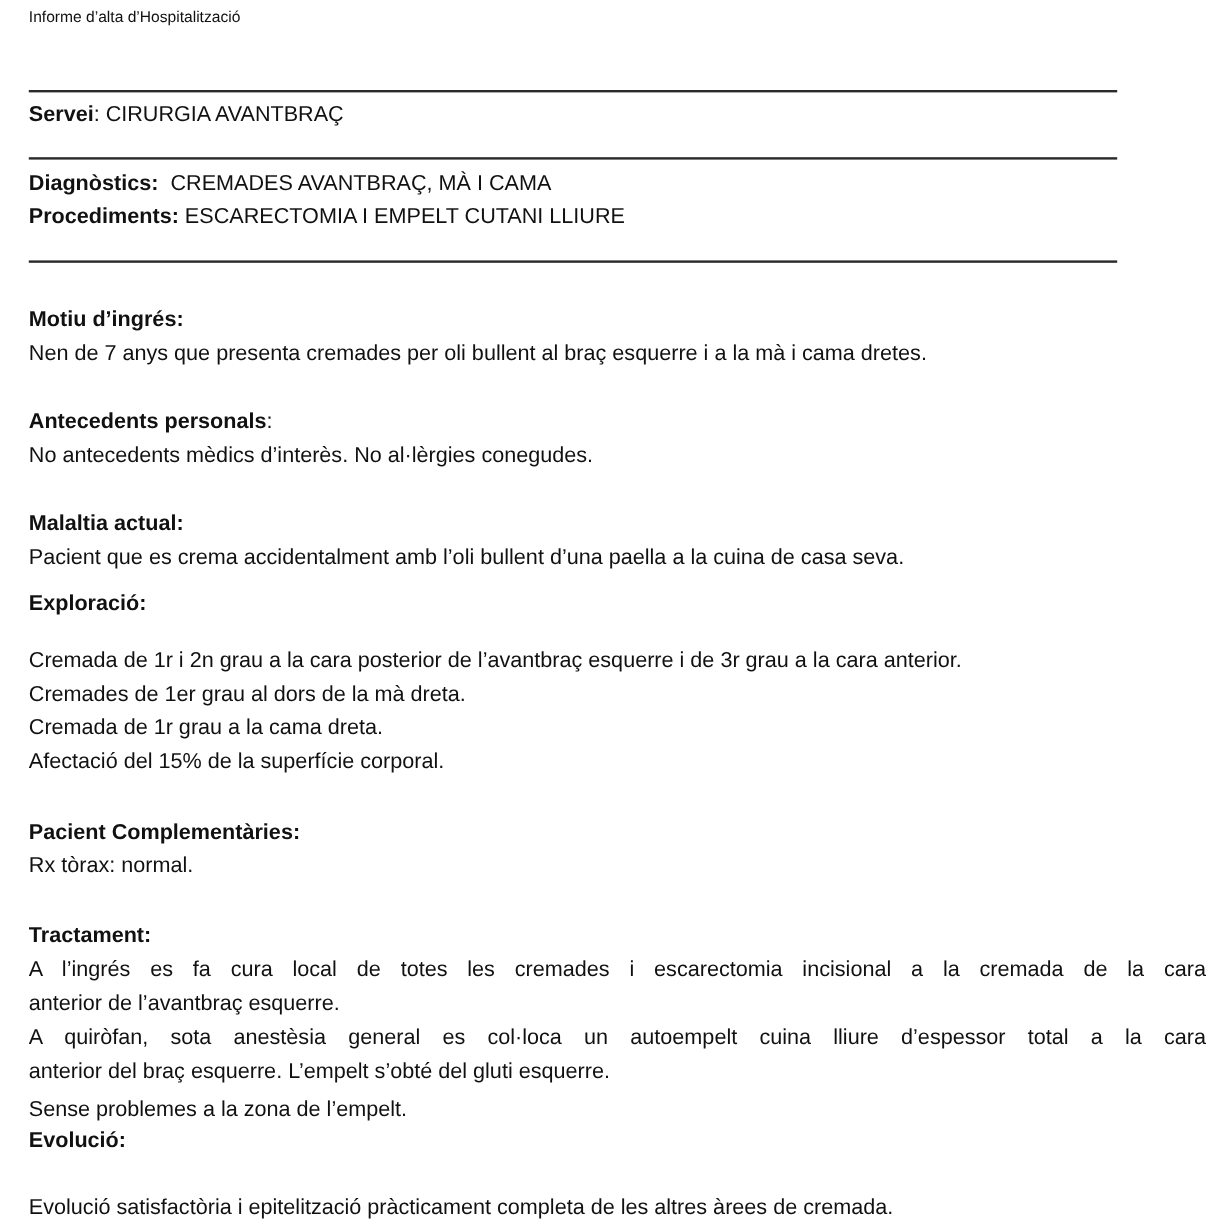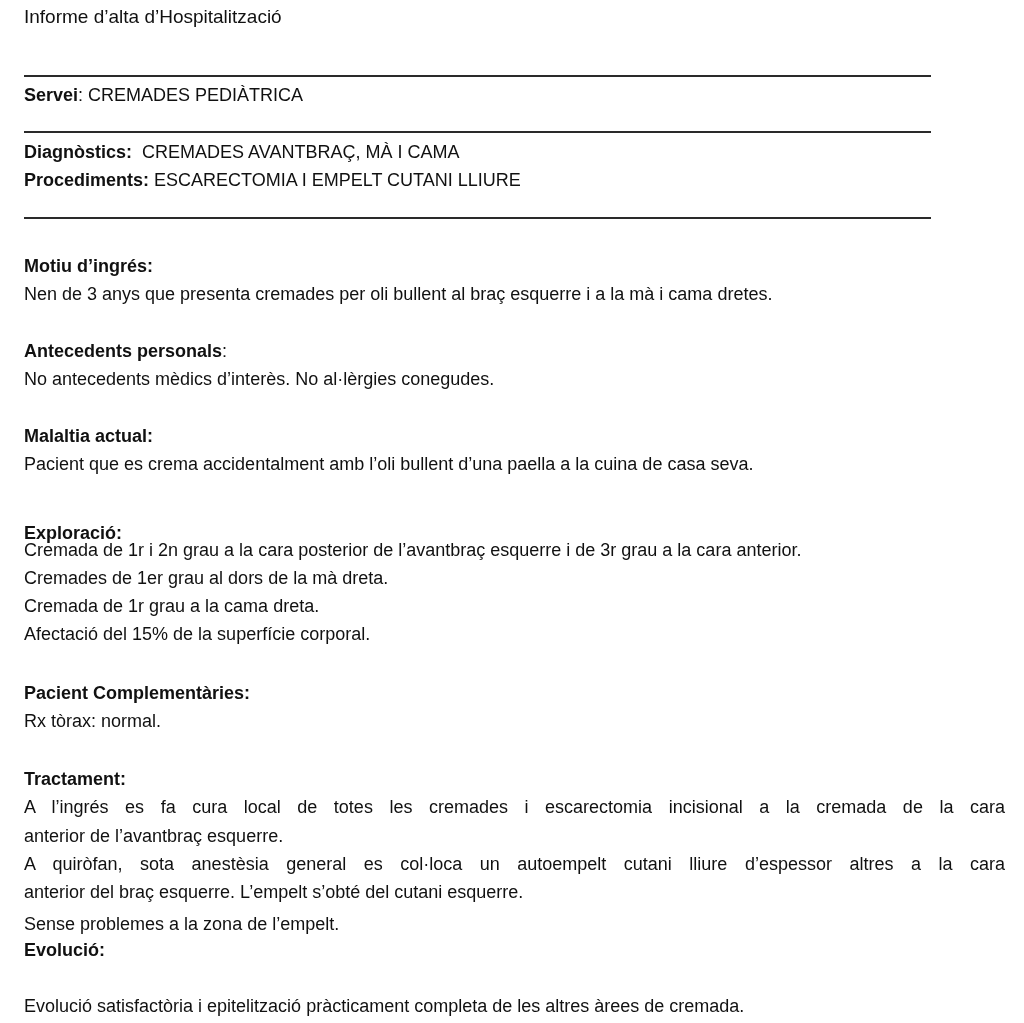--- a/index.html
+++ b/index.html
@@ -2,66 +2,66 @@
 <html><head>
 <meta charset="utf-8">
 <style>
   html, body { margin: 0; padding: 0; background: #ffffff; }
   body {
     width: 1024px; height: 1023px; position: relative; overflow: hidden;
     font-family: "Liberation Sans", sans-serif; color: #111111;
     font-size: 18px;
   }
   .abs { position: absolute; left: 24px; white-space: nowrap; }
-  .title { top: 6px; font-size: 19px; }
+  .title { top: 6px; font-size: 13px; }
   .rule { position: absolute; left: 24px; width: 907px; height: 2px; background: #2a2a2a; }
   .line { position: absolute; left: 24px; white-space: nowrap; line-height: 26px; }
   .b { font-weight: bold; text-align: right; }
   .justify { position: absolute; left: 24px; width: 981px; text-align: justify; text-align-last: justify; white-space: nowrap; line-height: 26px; }
 </style>
 </head>
 <body>
 
 <div>
   <div class="abs title">Informe d’alta d’Hospitalització</div>
 
   <div class="rule" style="top:75px"></div>
   <div class="line" style="top:82px">
-    <span class="b">Servei</span><span>: CREMADES PEDIÀTRICA</span>
+    <span class="b">Servei</span><span>: CIRURGIA AVANTBRAÇ</span>
   </div>
 
   <div class="rule" style="top:131px"></div>
   <div class="line" style="top:139px">
     <span class="b">Diagnòstics:</span><span style="white-space:pre">  CREMADES AVANTBRAÇ, MÀ I CAMA</span>
   </div>
   <div class="line" style="top:167px">
     <span class="b">Procediments:</span><span style="white-space:pre"> ESCARECTOMIA I EMPELT CUTANI LLIURE</span>
   </div>
   <div class="rule" style="top:217px"></div>
 
   <div class="line b" style="top:253px">Motiu d’ingrés:</div>
-  <div class="line" style="top:281px">Nen de 3 anys que presenta cremades per oli bullent al braç esquerre i a la mà i cama dretes.</div>
+  <div class="line" style="top:281px">Nen de 7 anys que presenta cremades per oli bullent al braç esquerre i a la mà i cama dretes.</div>
 
   <div class="line" style="top:338px"><span class="b">Antecedents personals</span><span>:</span></div>
   <div class="line" style="top:366px">No antecedents mèdics d’interès. No al·lèrgies conegudes.</div>
 
   <div class="line b" style="top:423px">Malaltia actual:</div>
   <div class="line" style="top:451px">Pacient que es crema accidentalment amb l’oli bullent d’una paella a la cuina de casa seva.</div>
 
-  <div class="line b" style="top:520px">Exploració:</div>
+  <div class="line b" style="top:489px">Exploració:</div>
   <div class="line" style="top:537px">Cremada de 1r i 2n grau a la cara posterior de l’avantbraç esquerre i de 3r grau a la cara anterior.</div>
   <div class="line" style="top:565px">Cremades de 1er grau al dors de la mà dreta.</div>
   <div class="line" style="top:593px">Cremada de 1r grau a la cama dreta.</div>
   <div class="line" style="top:621px">Afectació del 15% de la superfície corporal.</div>
 
   <div class="line b" style="top:680px">Pacient Complementàries:</div>
   <div class="line" style="top:708px">Rx tòrax: normal.</div>
 
   <div class="line b" style="top:766px">Tractament:</div>
   <div class="justify" style="top:794px">A l’ingrés es fa cura local de totes les cremades i escarectomia incisional a la cremada de la cara</div>
   <div class="line" style="top:823px">anterior de l’avantbraç esquerre.</div>
-  <div class="justify" style="top:851px">A quiròfan, sota anestèsia general es col·loca un autoempelt cutani lliure d’espessor altres a la cara</div>
-  <div class="line" style="top:879px">anterior del braç esquerre. L’empelt s’obté del cutani esquerre.</div>
+  <div class="justify" style="top:851px">A quiròfan, sota anestèsia general es col·loca un autoempelt cuina lliure d’espessor total a la cara</div>
+  <div class="line" style="top:879px">anterior del braç esquerre. L’empelt s’obté del gluti esquerre.</div>
 
   <div class="line b" style="top:937px">Evolució:</div>
   <div class="line" style="top:911px">Sense problemes a la zona de l’empelt.</div>
   <div class="line" style="top:993px">Evolució satisfactòria i epitelització pràcticament completa de les altres àrees de cremada.</div>
 </div>
 
 </body></html>

